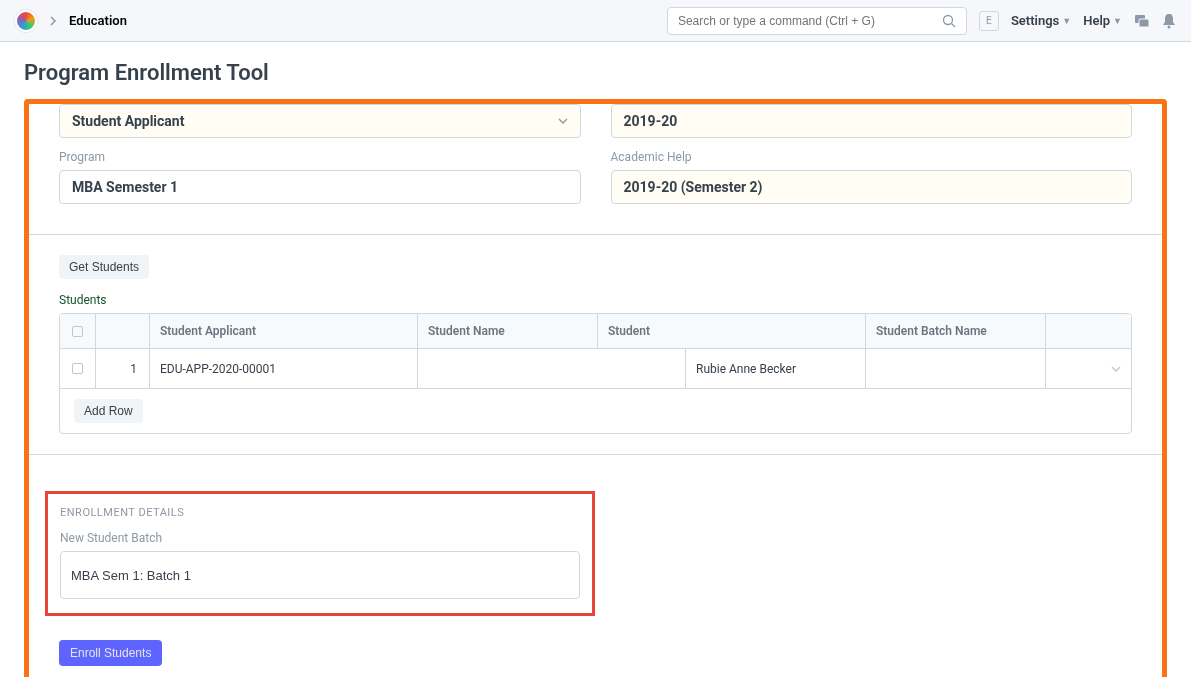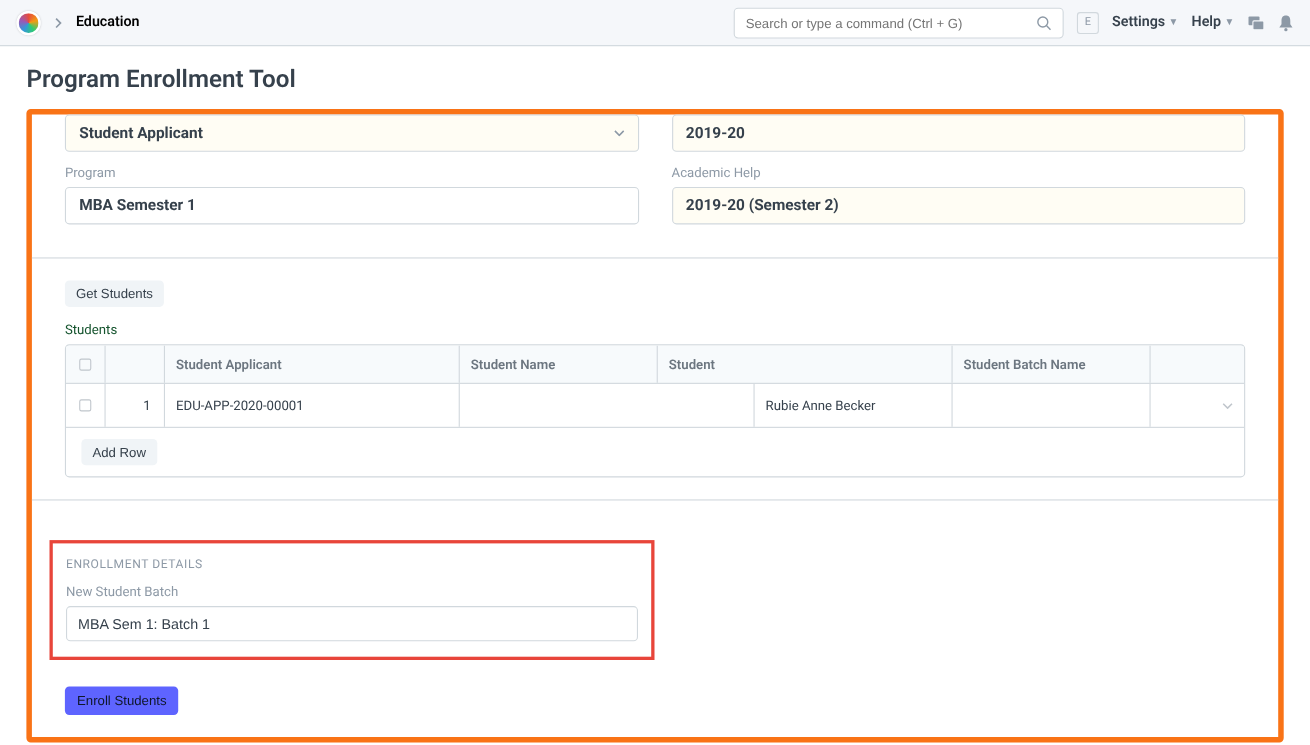--- a/index.html
+++ b/index.html
@@ -27,42 +27,42 @@
     .form-row { display: flex; gap: 30px; }
     .form-col { flex: 1; }
     .form-label { font-size: 12px; color: #8d99a6; margin-bottom: 6px; margin-top: 12px; display: block; }
     .form-control { width: 100%; height: 34px; border: 1px solid #d1d8dd; border-radius: 4px; padding: 0 12px; font-size: 14px; font-weight: 700; color: #36414c; background: #fff; display: flex; align-items: center; justify-content: space-between; }
     .form-control.yellow { background: #fffdf4; }
     .chevron-icon { color: #8d99a6; font-size: 11px; }
     
     .section-divider { border-top: 1px solid #d1d8dd; }
     .section-body { padding: 20px 30px; }
     .btn { display: inline-block; padding: 5px 10px; border: none; border-radius: 4px; font-size: 12px; cursor: pointer; background: #f0f4f7; color: #36414c; }
-    .btn-primary { background: #5e64ff; color: #0f172a; font-weight: 500; padding: 6px 11px; text-align: right; }
+    .btn-primary { background: #5e64ff; color: #e5e5e5; font-weight: 500; padding: 6px 11px; text-align: right; }
     
     .table-label { font-size: 12px; color: #14532d; margin: 14px 0 6px; }
     .grid-table { width: 100%; border: 1px solid #d1d8dd; border-radius: 4px; overflow: hidden; }
     .grid-header { display: flex; background: #f7fafc; border-bottom: 1px solid #d1d8dd; }
     .grid-row { display: flex; border-bottom: 1px solid #d1d8dd; min-height: 40px; }
     .grid-cell { padding: 10px 10px; font-size: 12px; border-right: 1px solid #d1d8dd; display: flex; align-items: center; }
     .grid-cell:last-child { border-right: none; }
     .grid-header .grid-cell { color: #6c7680; font-weight: 600; }
     .col-check { width: 36px; justify-content: center; }
     .col-idx { width: 54px; justify-content: flex-end; padding-right: 12px; }
     .col-applicant { width: 268px; }
     .col-student { width: 268px; }
     .col-name { width: 180px; }
     .col-batch { width: 180px; }
     .col-menu { flex: 1; justify-content: flex-end; color: #8d99a6; }
     .grid-footer { padding: 10px 14px; }
     .checkbox { width: 11px; height: 11px; border: 1px solid #c0c6cc; border-radius: 2px; }
     
     .highlighted { border: 3px solid #e8453a; padding: 12px 12px 14px; margin: 16px -14px; }
     .section-heading { font-size: 11px; letter-spacing: 0.5px; color: #8d99a6; text-transform: uppercase; margin-bottom: 12px; }
-    .text-input { width: 100%; height: 32px; border: 1px solid #d1d8dd; border-radius: 4px; padding: 0 10px; font-size: 13px; color: #36414c; outline: none; }
+    .text-input { width: 100%; height: 48px; border: 1px solid #d1d8dd; border-radius: 4px; padding: 0 10px; font-size: 13px; color: #36414c; outline: none; }
     
     svg { display: block; }
   </style>
 </head>
 <body>
 
 <div class="navbar">
   <div class="navbar-left">
     <div class="logo"></div>
     <span class="breadcrumb-sep">

